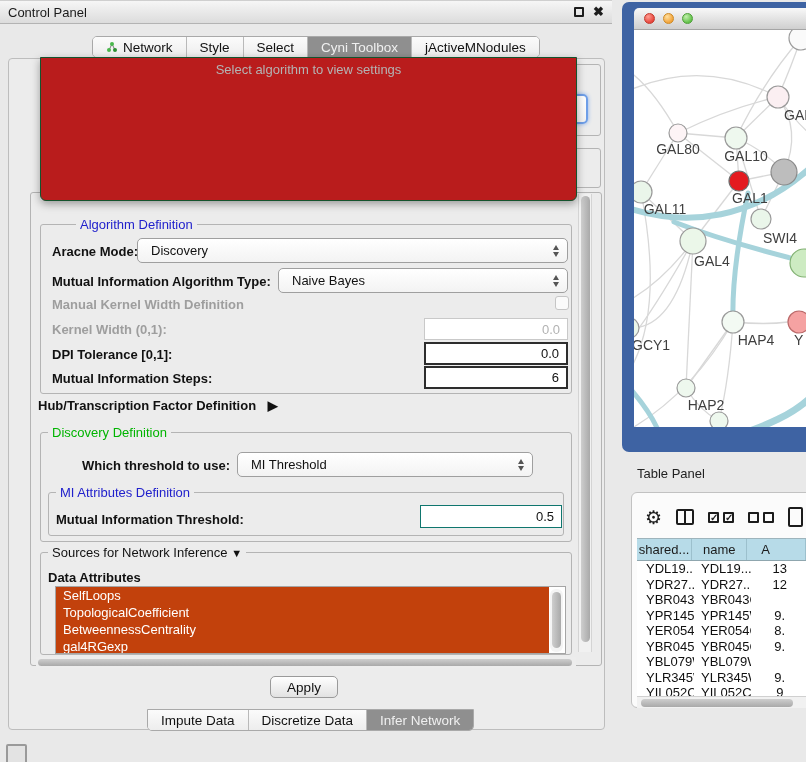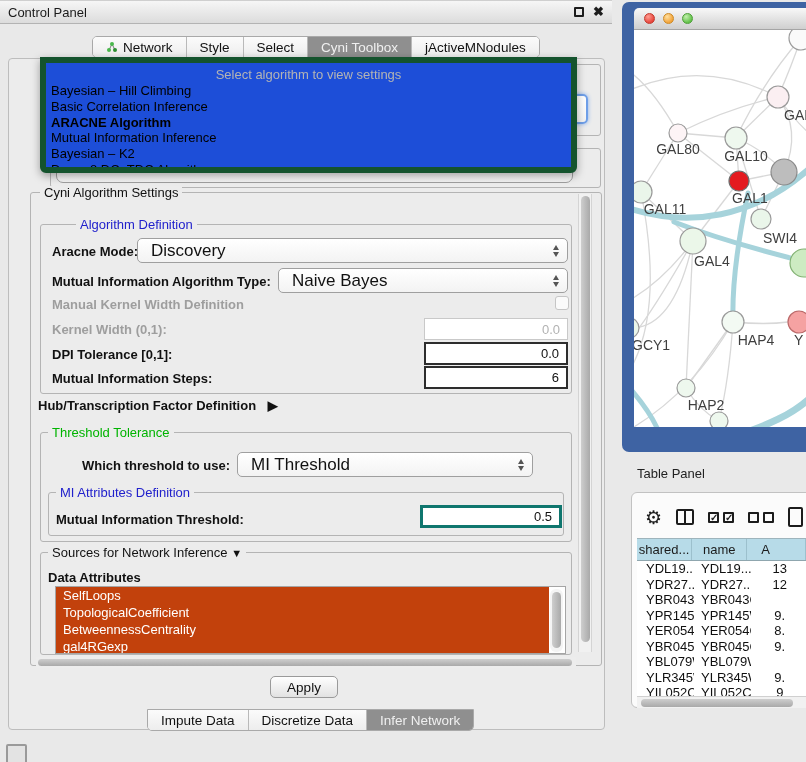--- a/index.html
+++ b/index.html
@@ -33,43 +33,43 @@
   .gtitle { position:absolute; background:#ececec; padding:0 4px; font-size:13px; line-height:13px; }
   .gtitle.blue { color:#2121cc; }
   .gtitle.green { color:#00b400; }
 
   .lbl { position:absolute; font-size:13px; white-space:nowrap; }
   .b { font-weight:bold; }
   .dis { color:#9e9e9e; }
 
   .combo { position:absolute; background:linear-gradient(#ffffff,#f3f3f3);
     border:1px solid #9f9f9f; border-radius:5px; display:flex; align-items:center;
-    padding-left:13px; font-size:17px; }
+    padding-left:13px; font-size:13px; }
   .stepper { margin-left:auto; margin-right:8px; display:flex; flex-direction:column; gap:2px; align-items:center; }
   .tri-up { width:0; height:0; border-left:3.5px solid transparent; border-right:3.5px solid transparent; border-bottom:5px solid #555; }
   .tri-dn { width:0; height:0; border-left:3.5px solid transparent; border-right:3.5px solid transparent; border-top:5px solid #555; }
 
   .field { position:absolute; background:#fff; text-align:right; padding:0 7px;
     font-size:13px; display:flex; align-items:center; justify-content:flex-end; }
   .field.soft { border:1px solid #c9c9c9; color:#b2b2b2; }
   .field.hard { border:2px solid #2d2d2d; color:#111; }
-  .field.mid  { border:3px solid #0f766e; color:#111; }
+  .field.mid  { border:1px solid #0f766e; color:#111; }
 
   .checkbox { position:absolute; width:14px; height:14px; border:1px solid #c5c5c5;
     border-radius:3px; background:#fafafa; }
 
   
   .vsb-track { position:absolute; background:#f1f1f1; border-left:1px solid #d4d4d4; border-right:1px solid #d4d4d4; }
   .vsb-thumb { position:absolute; border-radius:5px; background:linear-gradient(90deg,#cecece,#a9a9a9); }
   .hsb-track { position:absolute; background:#ededed; }
   .hsb-thumb { position:absolute; border-radius:4px; background:linear-gradient(#cecece,#a9a9a9); }
 
   
-  .dropdown { left:40px; top:57px; width:537px; height:116px; background:#1d4ed8;
-    border:6px solid #14532d; border-radius:0 0 6px 6px;
+  .dropdown { left:40px; top:57px; width:537px; height:144px; background:#b91c1c;
+    border:1px solid #14532d; border-radius:0 0 6px 6px;
     box-shadow:0 3px 9px rgba(0,0,0,0.35); z-index:50; overflow:hidden; }
   .dd-prompt { height:20px; text-align:center; color:#b4b4b4; padding-top:4px; font-size:13px; }
   .dd-item { height:15.8px; line-height:15.8px; padding-left:5px; font-size:13px; color:#000; }
   .dd-item.bold { font-weight:bold; }
 
   
   .attr-list { position:absolute; left:55px; top:586px; width:511px; height:68px;
     background:#fff; border:1px solid #a5a5a5; overflow:hidden; }
   .attr-item { height:17px; line-height:17px; width:493px; background:#c2410c; color:#fff;
     padding-left:7px; font-size:13px; }
@@ -200,21 +200,21 @@
 
 <div class="lbl b" style="left:52px; top:371px;">Mutual Information Steps:</div>
 <div class="field hard" style="left:424px; top:366px; width:144px; height:23px;">6</div>
 
 <div class="lbl b" style="left:38px; top:398px;text-align:center;">
   <span>Hub/Transcription Factor Definition</span>
   <span style="font-size:13px; margin-left:8px;">▶</span>
 </div>
 
 <div class="abs gbox" style="left:40px; top:432px; width:532px; height:110px;"></div>
-<div class="gtitle green abs" style="left:48px; top:426px;">Threshold Tolerance</div>
+<div class="gtitle green abs" style="left:48px; top:426px;">Discovery Definition</div>
 
 <div class="lbl b" style="left:82px; top:458px;">Which threshold to use:</div>
 <div class="combo" style="left:237px; top:452px; width:296px; height:25px;gap:8px;">
   <span>MI Threshold</span>
   <span class="stepper">
       <span class="tri-up"></span>
       <span class="tri-dn"></span>
     </span>
 </div>
 
@@ -254,28 +254,20 @@
     </div>
   <div class="tab sel">
       <span>Infer Network</span>
     </div>
 </div>
 
 <div class="abs" style="left:6px; top:744px; width:21px; height:20px; border:2px solid #9a9a9a; border-radius:2px; background:#e3e3e3;"></div>
 
 <div class="abs dropdown">
   <div class="dd-prompt">Select algorithm to view settings</div>
-  <div>
-      <div class="dd-item">Bayesian – Hill Climbing</div>
-      <div class="dd-item">Basic Correlation Inference</div>
-      <div class="dd-item bold">ARACNE Algorithm</div>
-      <div class="dd-item">Mutual Information Inference</div>
-      <div class="dd-item">Bayesian – K2</div>
-      <div class="dd-item">Dream8 DC_TDC Algorithm</div>
-    </div>
 </div>
 
 <div class="abs net-frame"></div>
 <div class="abs net-titlebar">
   <span class="light red"></span>
   <span class="light amber"></span>
   <span class="light green"></span>
 </div>
 <div class="abs net-canvas">
   <svg id="net-svg" width="172" height="397" viewBox="0 0 172 397">

